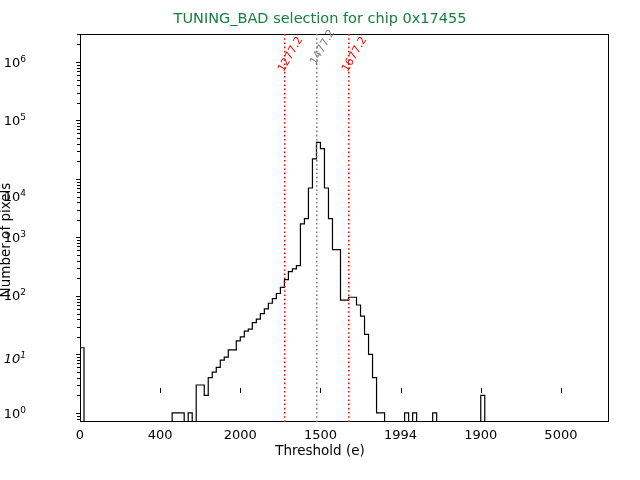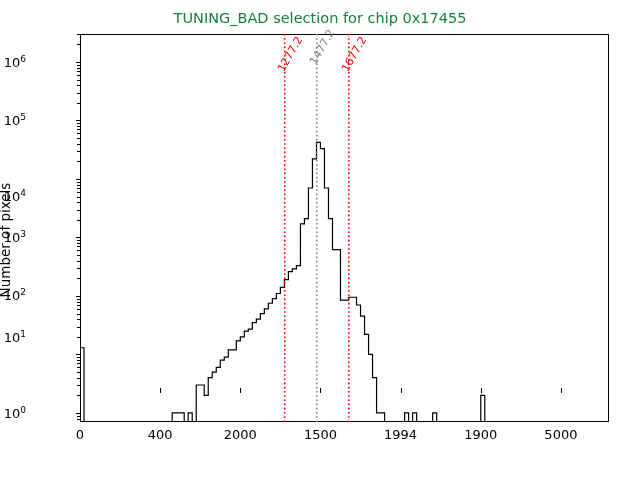--- a/index.html
+++ b/index.html
@@ -154,34 +154,35 @@
         <line x1="204.74" x2="204.74" y1="0" y2="388" stroke="#ff0000" stroke-width="1.6" stroke-dasharray="1.6,2.6" stroke-linecap="butt"></line>
         <line x1="236.80" x2="236.80" y1="0" y2="388" stroke="#808080" stroke-width="1.6" stroke-dasharray="1.6,2.6" stroke-linecap="butt"></line>
         <line x1="268.86" x2="268.86" y1="0" y2="388" stroke="#ff0000" stroke-width="1.6" stroke-dasharray="1.6,2.6" stroke-linecap="butt"></line>
       </svg>
   <div class="vline-label red" style="left: 205.739px; top: 27px;">1277.2</div>
       <div class="vline-label gray" style="left: 237.8px; top: 20px;">1477.2</div>
       <div class="vline-label red" style="left: 269.86px; top: 27px;">1677.2</div>
     </div>
 
   <div id="y-axis-label">Number of pixels</div>
+  <div id="x-axis-label">Threshold (e)</div>
 
   <div id="axes-decorations">
       <div class="ytick-major" style="top: 412.938px; left: 75.5px; position: absolute;"></div>
       <div class="ytick-label" style="top: 412.938px;">10<sup>0</sup></div>
       <div class="ytick-minor" style="position: absolute; top: 395.326px; left: 77.4px;"></div>
       <div class="ytick-minor" style="position: absolute; top: 385.024px; left: 77.4px;"></div>
       <div class="ytick-minor" style="position: absolute; top: 377.715px; left: 77.4px;"></div>
       <div class="ytick-minor" style="position: absolute; top: 372.045px; left: 77.4px;"></div>
       <div class="ytick-minor" style="position: absolute; top: 367.413px; left: 77.4px;"></div>
       <div class="ytick-minor" style="position: absolute; top: 363.496px; left: 77.4px;"></div>
       <div class="ytick-minor" style="position: absolute; top: 360.103px; left: 77.4px;"></div>
       <div class="ytick-minor" style="position: absolute; top: 357.111px; left: 77.4px;"></div>
       <div class="ytick-major" style="top: 354.434px; left: 75.5px; position: absolute;"></div>
-      <div class="ytick-label" style="top: 337px;">10<sup>1</sup></div>
+      <div class="ytick-label" style="top: 358px; font-style: italic;">10<sup>1</sup></div>
       <div class="ytick-minor" style="position: absolute; top: 336.822px; left: 77.4px;"></div>
       <div class="ytick-minor" style="position: absolute; top: 326.52px; left: 77.4px;"></div>
       <div class="ytick-minor" style="position: absolute; top: 319.211px; left: 77.4px;"></div>
       <div class="ytick-minor" style="position: absolute; top: 313.541px; left: 77.4px;"></div>
       <div class="ytick-minor" style="position: absolute; top: 308.909px; left: 77.4px;"></div>
       <div class="ytick-minor" style="position: absolute; top: 304.992px; left: 77.4px;"></div>
       <div class="ytick-minor" style="position: absolute; top: 301.599px; left: 77.4px;"></div>
       <div class="ytick-minor" style="position: absolute; top: 298.607px; left: 77.4px;"></div>
       <div class="ytick-major" style="top: 295.93px; left: 75.5px; position: absolute;"></div>
       <div class="ytick-label" style="top: 295px;">10<sup>2</sup></div>

